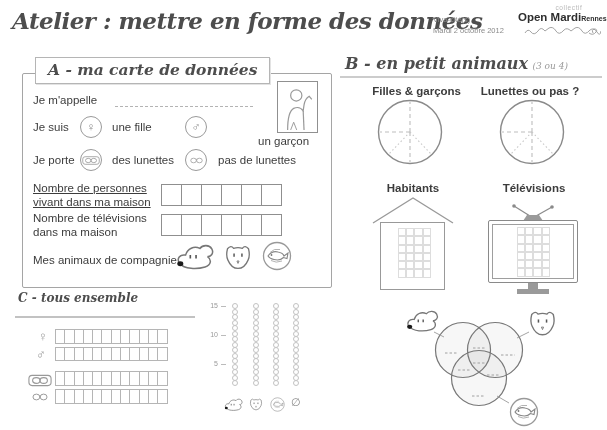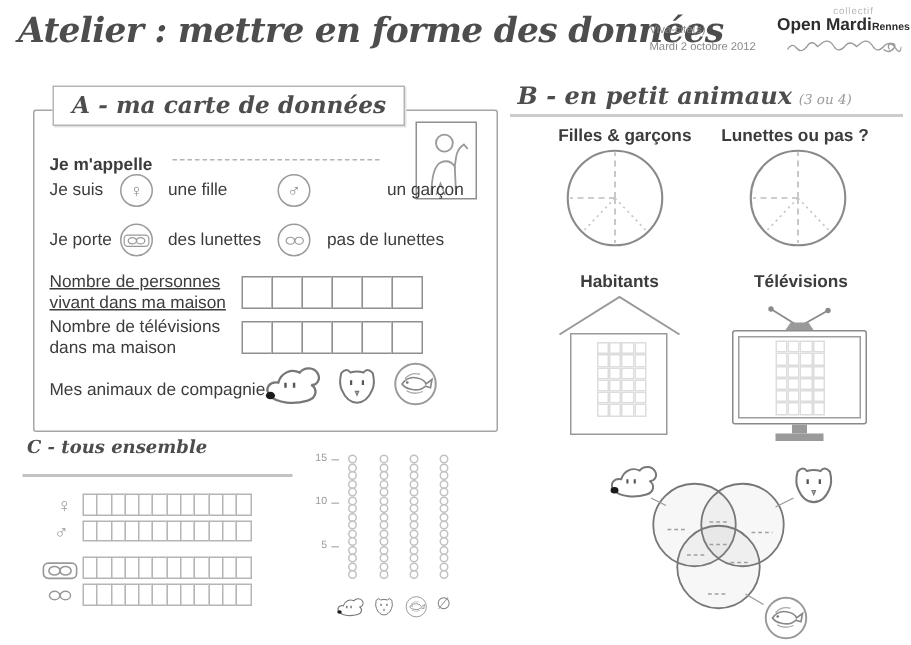--- a/index.html
+++ b/index.html
@@ -126,37 +126,37 @@
     <div class="logo-top">collectif</div>
     <div class="logo-main"><span>Open Mardi</span><span class="logo-suffix">Rennes</span></div>
     <svg class="logo-sig" width="78" height="14" viewBox="0 0 78 14">
       <path d="M2,9 Q5,4 8,8 T15,7 Q18,2 22,7 L26,4 Q30,2 33,7 T41,6 Q44,3 48,7 L52,4 Q56,2 59,7 T67,6 Q71,3 74,8 T78,7" fill="none" stroke="#9a9a9a" stroke-width="0.9"></path>
       <path d="M66,9 Q70,12 73,8 Q75,5 71,5 Q68,6 70,9" fill="none" stroke="#9a9a9a" stroke-width="0.9"></path>
     </svg>
   </div>
 
   <div class="label-a script">A - ma carte de données</div>
   <div class="box-a">
-    <div class="a-text" style="left:10px; top:30px;font-weight:bold;">Je m'appelle</div>
+    <div class="a-text" style="left:10px; top:20px;">Je m'appelle</div>
     <div class="name-line"></div>
     <div class="photo-frame">
       <svg width="38" height="49" viewBox="0 0 44 54" style="margin:1px 0 0 1px;">
           <use href="#sym-person"></use>
         </svg>
     </div>
 
     <div class="a-text" style="left:10px; top:47px;">Je suis</div>
     <div class="choice-circle" style="left:57px; top:42px;">
         <span>♀</span>
       </div>
     <div class="a-text" style="left:89px; top:47px;">une fille</div>
     <div class="choice-circle" style="left:162px; top:42px;">
         <span>♂</span>
       </div>
-    <div class="a-text" style="left:195px; top:47px;padding-left:40px;">un garçon</div>
+    <div class="a-text" style="left:195px; top:61px;padding-left:40px;">un garçon</div>
 
     <div class="a-text" style="left:10px; top:80px;">Je porte</div>
     <div class="choice-circle" style="left:57px; top:75px;">
       <svg width="18" height="11" viewBox="0 0 26 16">
           <use href="#sym-glasses-box"></use>
         </svg>
     </div>
     <div class="a-text" style="left:89px; top:80px;">des lunettes</div>
     <div class="choice-circle" style="left:162px; top:75px;">
       <svg width="13" height="7" viewBox="0 0 20 10">

